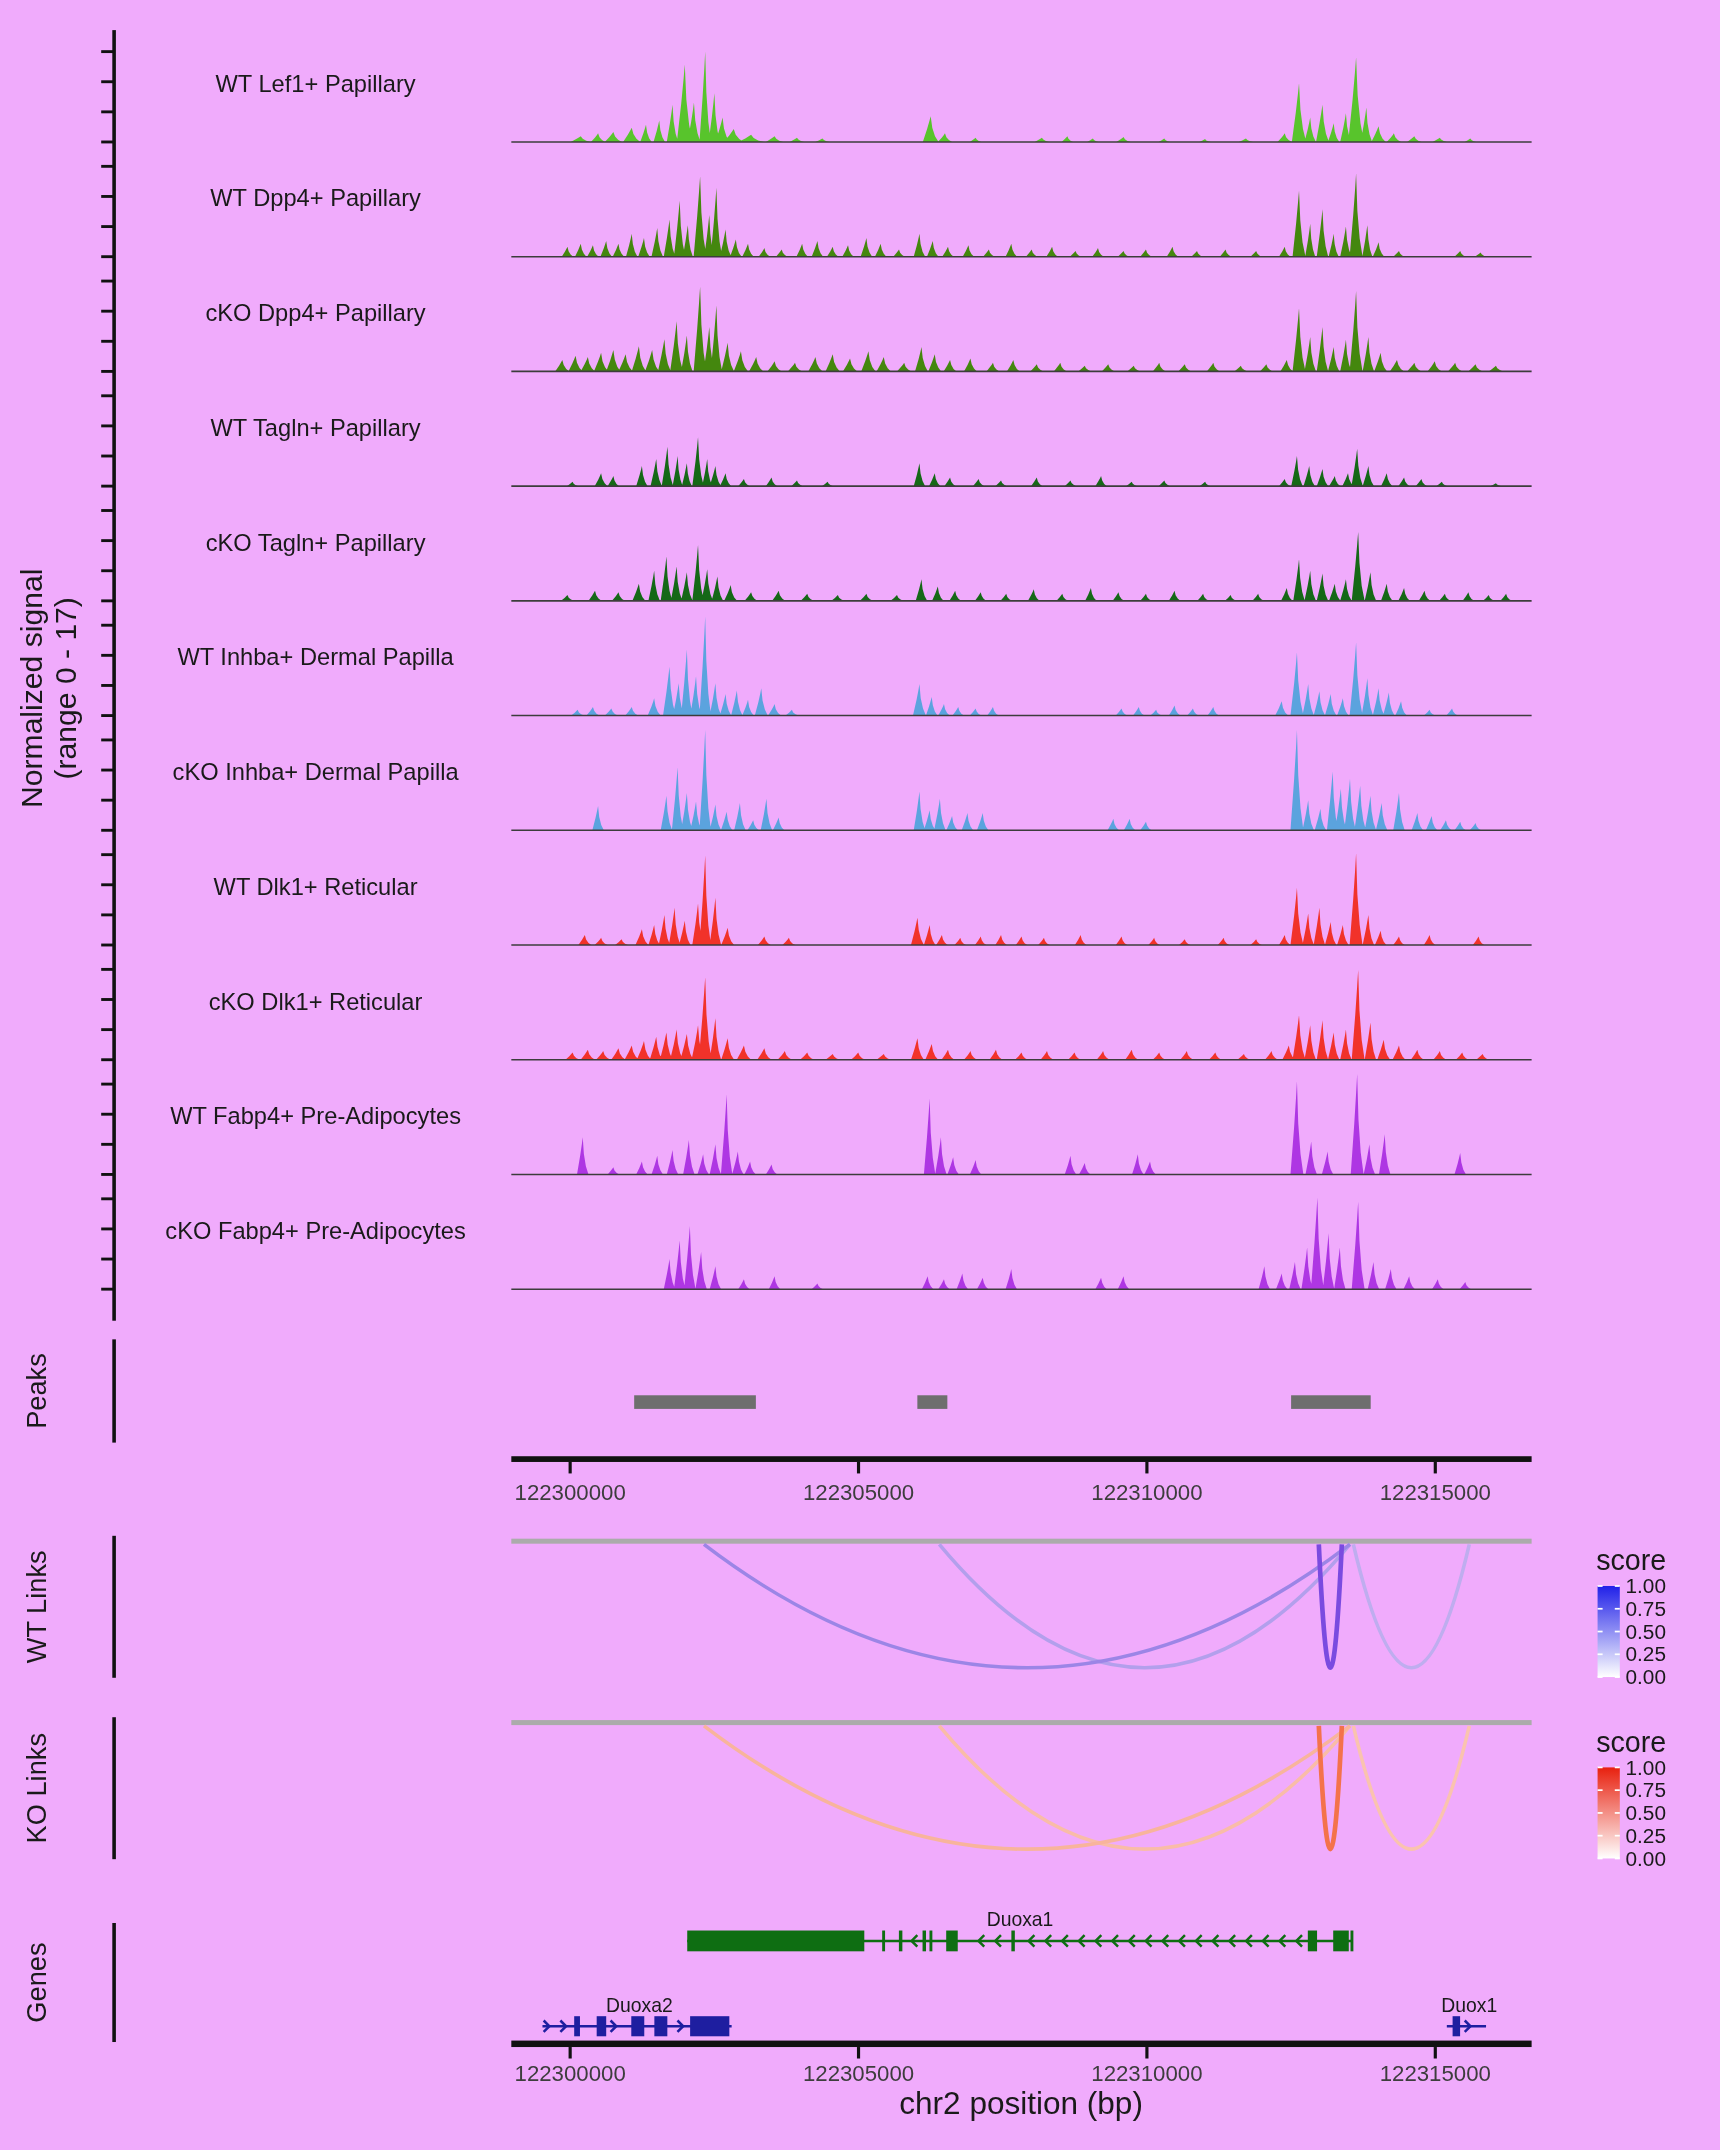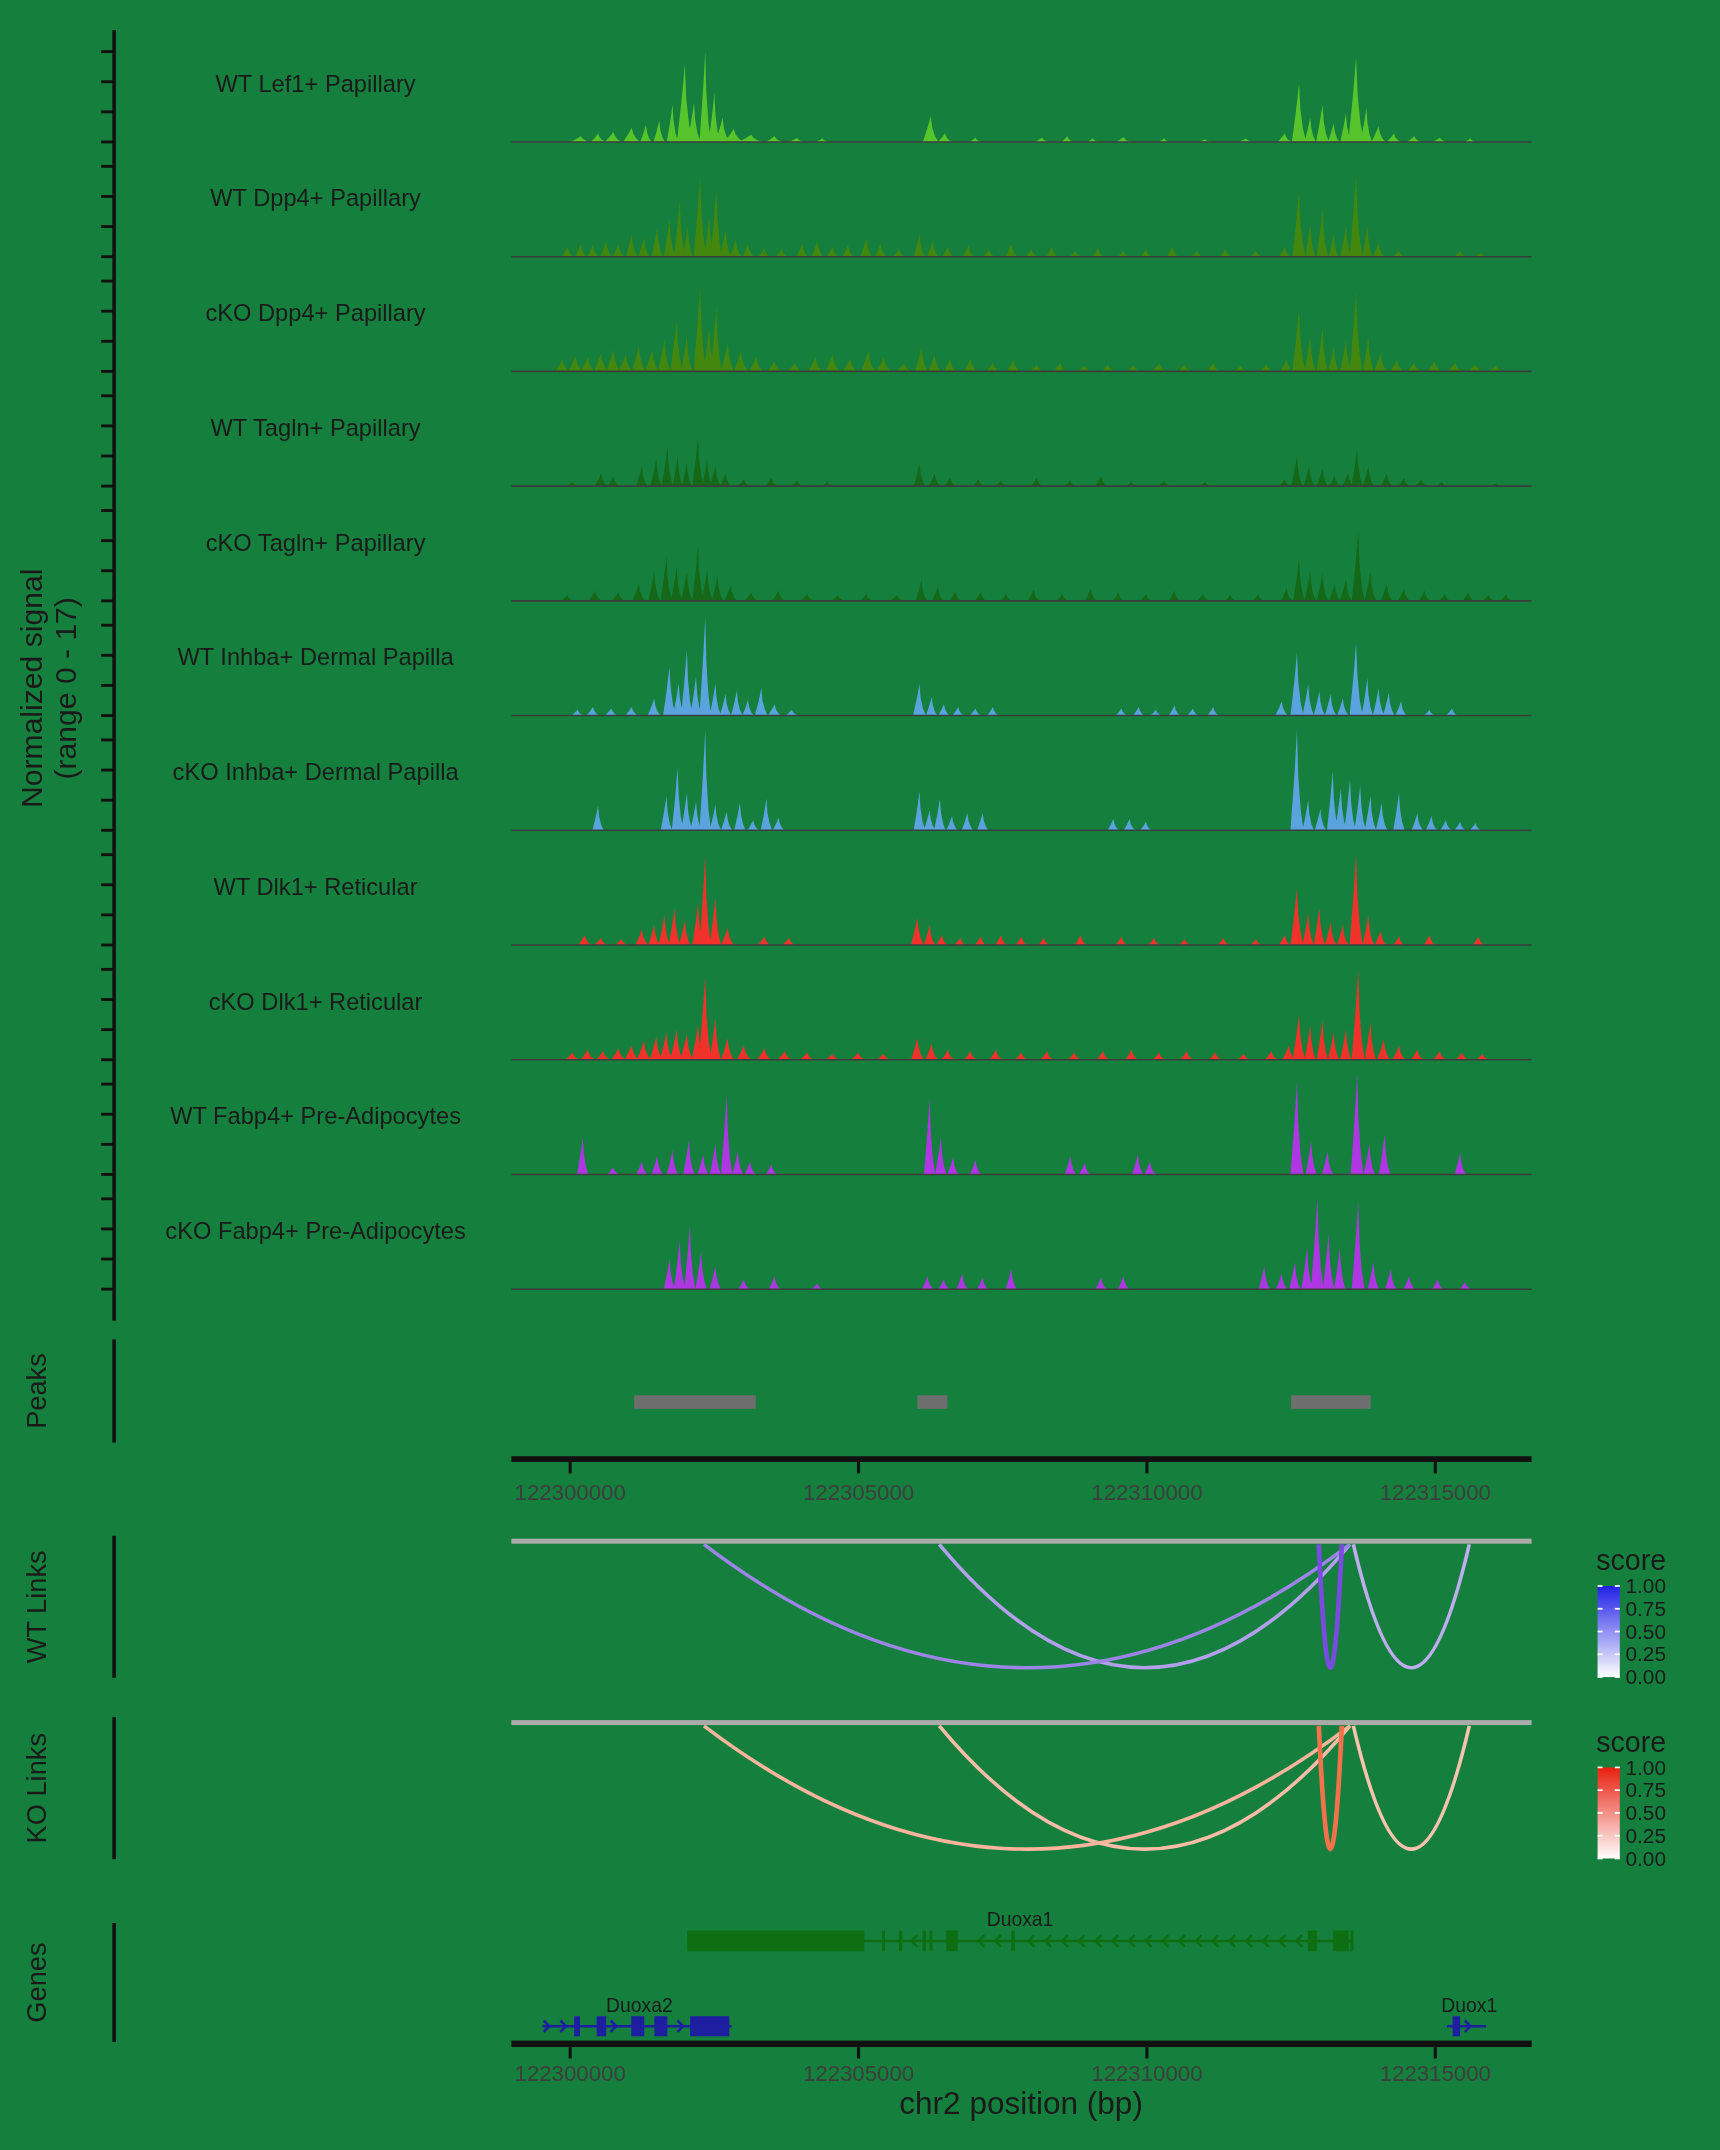--- a/index.html
+++ b/index.html
@@ -1,16 +1,16 @@
 <!DOCTYPE html>
 <html style="font-size:11.5px"><head>
 <meta charset="utf-8">
 <style>
   html,body{margin:0;padding:0;background:#ffffff;}
-  .fig-wrap{width:1721px;height:2151px;background:#15803d;position:relative;font-family:"Liberation Sans",sans-serif;}
+  .fig-wrap{width:1721px;height:2151px;background:#f0abfc;position:relative;font-family:"Liberation Sans",sans-serif;}
   svg{display:block;}
   text{font-family:"Liberation Sans",sans-serif;fill:#1a1a1a;}
   .axlab{font-size:42px;}
   .sidelab{font-size:38px;}
   .xlab{font-size:44px;}
   .legtitle{font-size:40px;}
   .tracklab{font-size:33px;}
   .ticklab{font-size:31px;fill:#3d3d3d;}
   .legticklab{font-size:29px;}
   .genelab{font-size:27px;}

